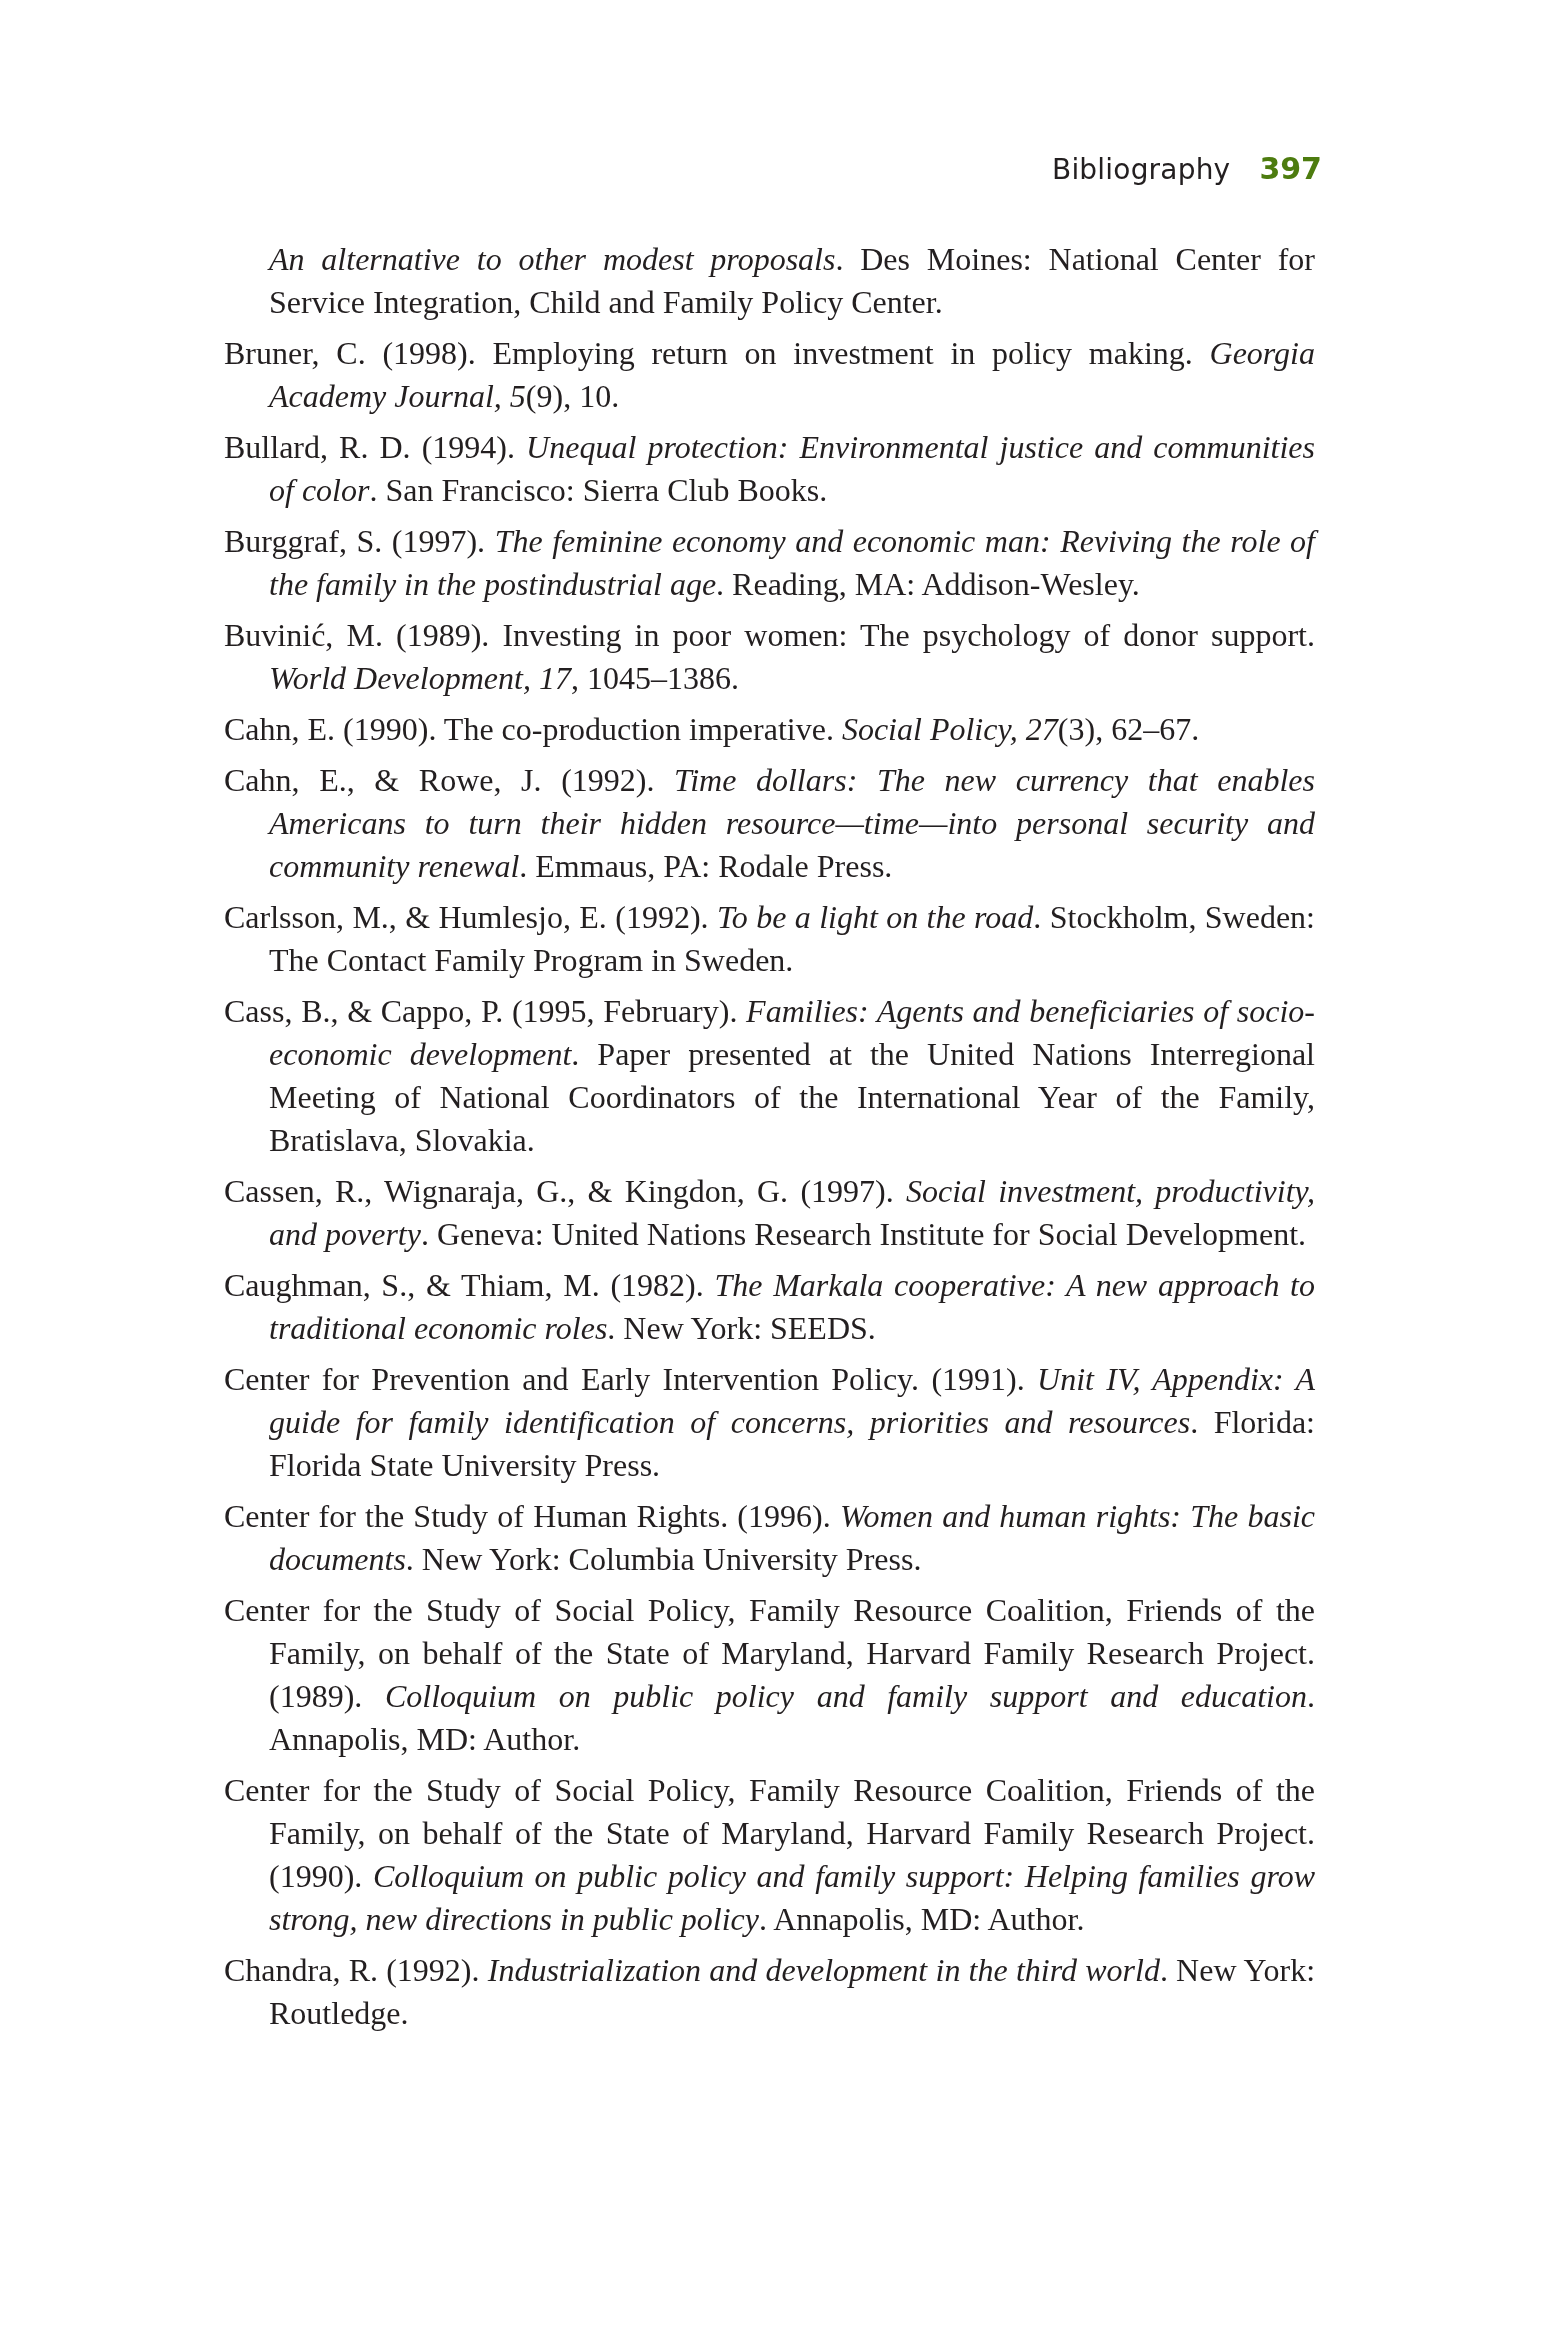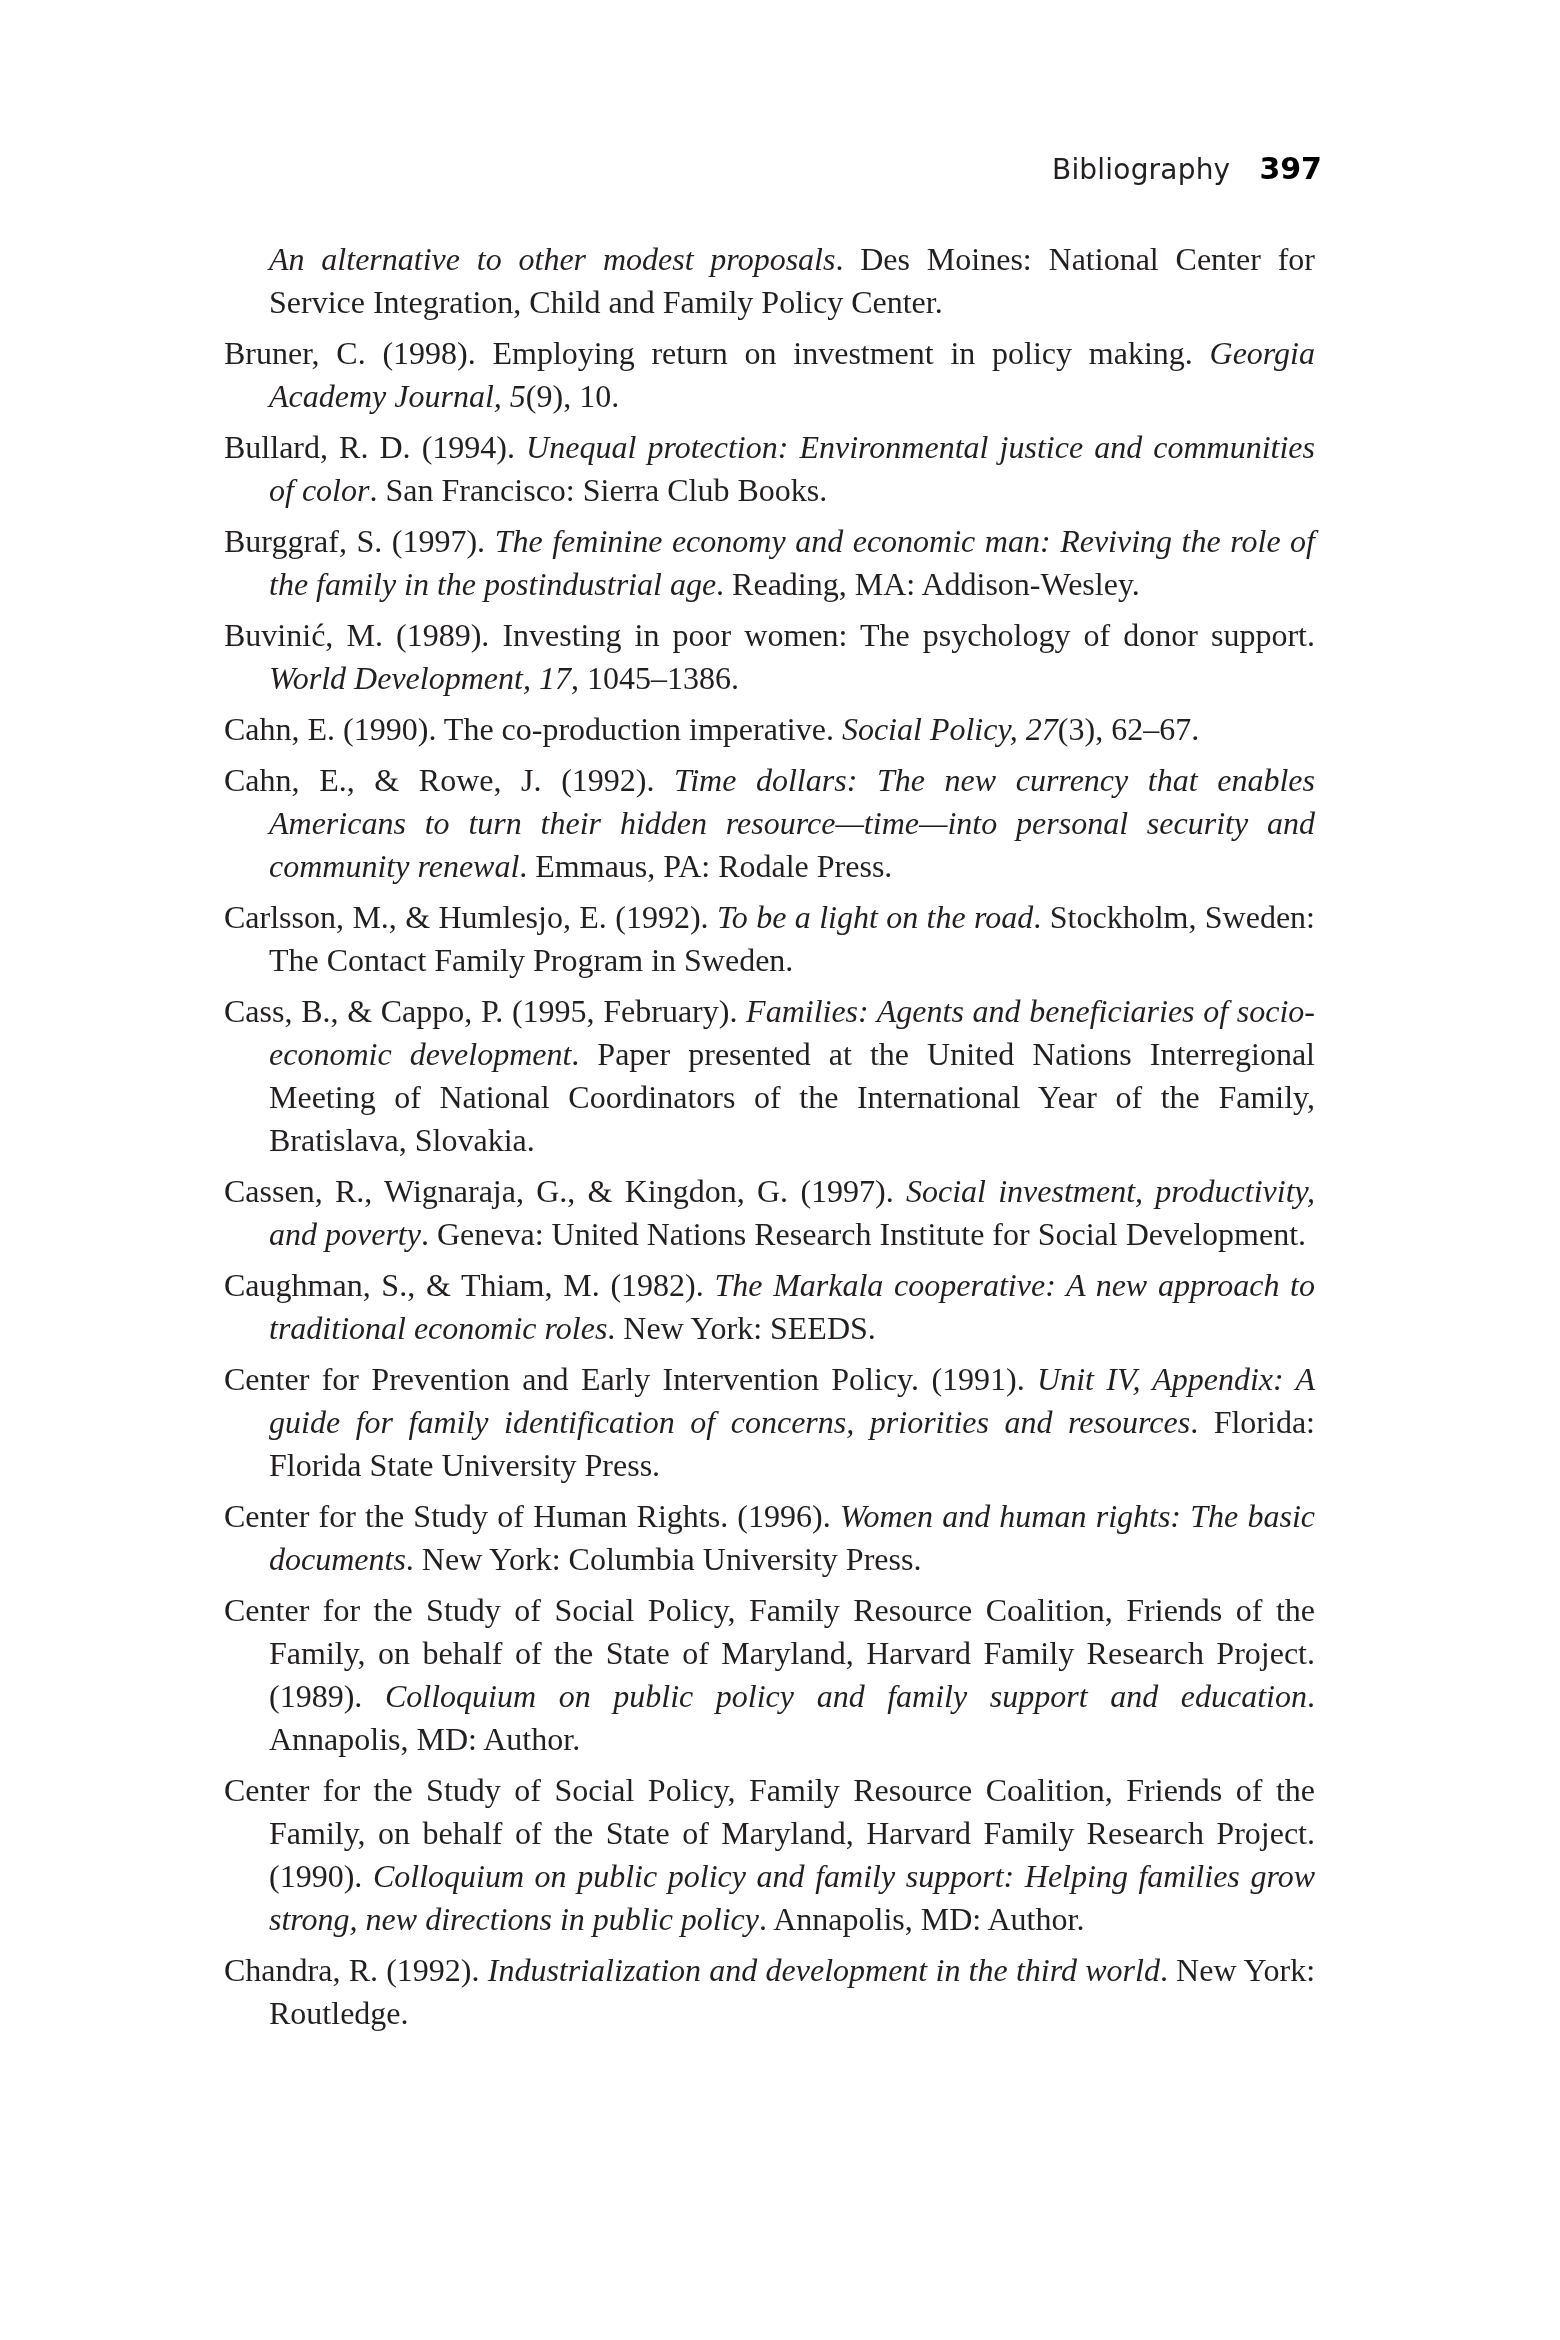--- a/index.html
+++ b/index.html
@@ -1,19 +1,19 @@
 <!DOCTYPE html>
 <html><head>
 <meta charset="utf-8">
 <style>
   html, body { margin: 0; padding: 0; background: #ffffff; }
   body { width: 1561px; height: 2341px; position: relative; overflow: hidden; color: #231f20; }
   .header { position: absolute; top: 151px; right: 239px; display: flex; align-items: flex-end; gap: 29px; }
   .running-head { font-family: "DejaVu Sans", sans-serif; font-size: 28px; color: #231f20; letter-spacing: 0.2px; }
-  .page-num { font-family: "DejaVu Sans", sans-serif; font-size: 30px; font-weight: bold; color: #000000; }
+  .page-num { font-family: "DejaVu Sans", sans-serif; font-size: 30px; font-weight: bold; color: #4d7c0f; }
   .refs { position: absolute; top: 230px; left: 216px; width: 1107px; font-family: "Liberation Serif", serif; font-size: 32px; line-height: 43px; }
   .ref { padding-left: 45px; text-indent: -45px; text-align: justify; margin: 8px; }
   .ref.cont { padding-left: 45px; text-indent: 0; }
   .it { font-style: italic; }
 </style>
 </head>
 <body>
 
 <div class="header">
   <span class="running-head">Bibliography</span>

